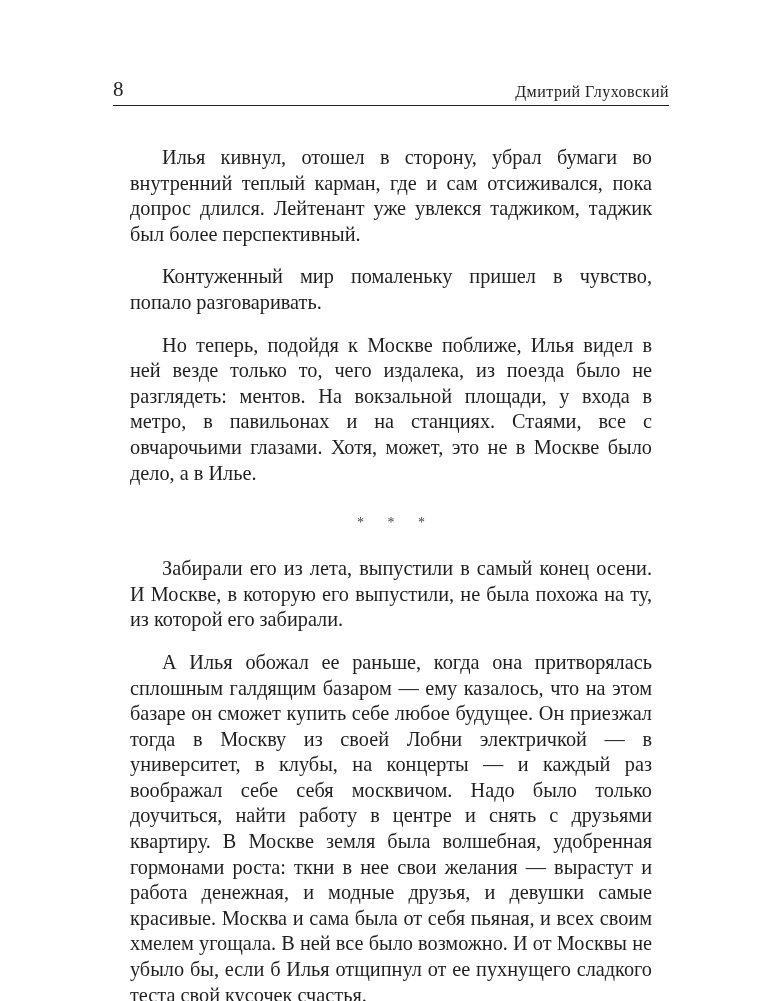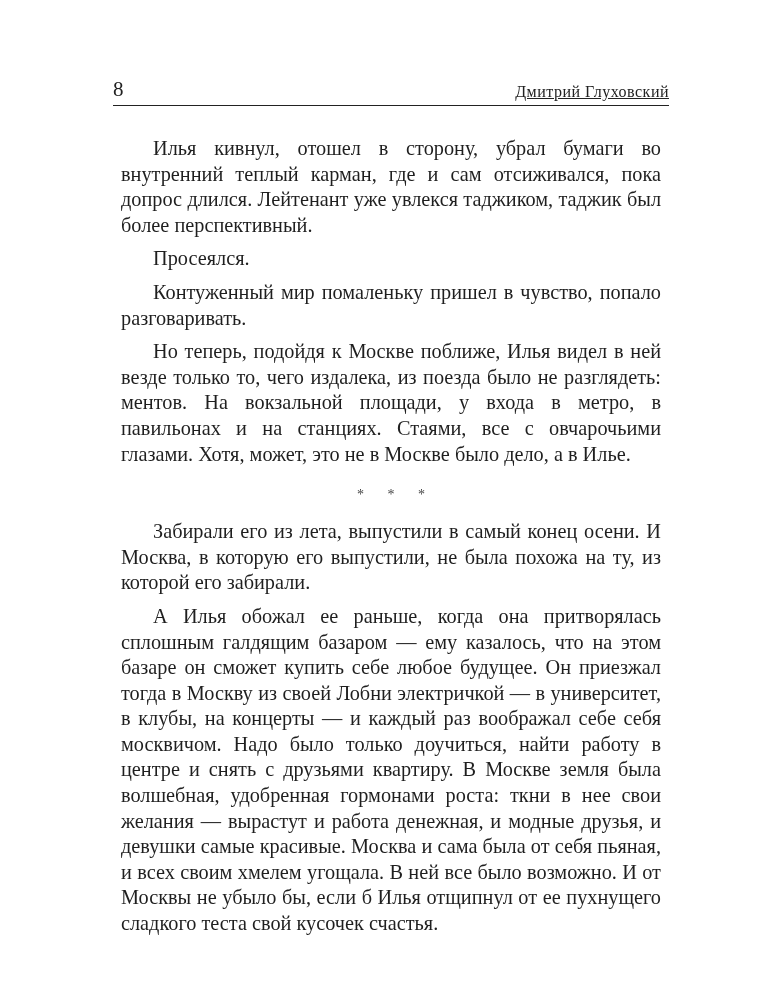--- a/index.html
+++ b/index.html
@@ -3,46 +3,45 @@
 <meta charset="utf-8">
 <style>
   html, body { margin: 0; padding: 0; background: #ffffff; }
   body { width: 760px; height: 1001px; position: relative; overflow: hidden; }
   .page { position: absolute; left: 113px; top: 0; width: 556px; }
   .running-head {
     position: absolute; left: 0; top: 78px; width: 556px; height: 26px;
     font-family: "Liberation Serif", serif; color: #222;
   }
   .page-number { position: absolute; left: 0; bottom: 2px; font-size: 21px; }
-  .running-author { position: absolute; right: 0; bottom: 3px; font-size: 16px; letter-spacing: 0.5px; text-decoration: underline; }
+  .running-author { position: absolute; right: 0; bottom: 3px; font-size: 16px; letter-spacing: 0.5px; }
   .rule { position: absolute; left: 0; top: 105px; width: 556px; height: 0; border-top: 1.6px solid #222; }
   .body-text {
     position: absolute; left: 0; top: 128px; width: 556px;
     font-family: "Liberation Serif", serif; font-size: 20.3px; line-height: 25.6px;
     color: #1f1f1f; text-align: justify; hyphens: manual;
   }
-  .body-text p { margin: 8px; text-indent: 32px; }
+  .body-text p { margin: 17px; text-indent: 32px; }
   .separator {
     text-align: center; font-size: 14px; letter-spacing: 10px; color: #444;
     height: 36px; line-height: 40px; margin: 4px 0 0 0; text-indent: 10px;
   }
 </style>
 </head>
 <body>
 
 <div class="page">
   <div class="running-head">
     <span class="page-number">8</span>
     <span class="running-author">Дмитрий Глуховский</span>
   </div>
   <div class="rule"></div>
 
   <div class="body-text">
     <p>Илья кивнул, отошел в сторону, убрал бумаги во внутренний теплый карман, где и сам отсиживался, пока допрос длился. Лейтенант уже увлекся таджиком, таджик был более перспективный.</p>
-    <p>Просеялся.</p>
     <p>Контуженный мир помаленьку пришел в чувство, попало разговаривать.</p>
     <p>Но теперь, подойдя к Москве поближе, Илья видел в ней везде только то, чего издалека, из поезда было не разглядеть: ментов. На вокзальной площади, у входа в метро, в павильонах и на станциях. Стаями, все с овчарочьими глазами. Хотя, может, это не в Москве было дело, а в Илье.</p>
     <div class="separator">* * *</div>
-    <p>Забирали его из лета, выпустили в самый конец осени. И Москва, в которую его выпустили, не была похожа на ту, из которой его забирали.</p>
+    <p>Забирали его из лета, выпустили в самый конец осени. И Москве, в которую его выпустили, не была похожа на ту, из которой его забирали.</p>
     <p>А Илья обожал ее раньше, когда она притворялась сплошным галдящим базаром — ему казалось, что на этом базаре он сможет купить себе любое будущее. Он приезжал тогда в Москву из своей Лобни электричкой — в университет, в клубы, на концерты — и каждый раз воображал себе себя москвичом. Надо было только доучиться, найти работу в центре и снять с друзьями квартиру. В Москве земля была волшебная, удобренная гормонами роста: ткни в нее свои желания — вырастут и работа денежная, и модные друзья, и девушки самые красивые. Москва и сама была от себя пьяная, и всех своим хмелем угощала. В ней все было возможно. И от Москвы не убыло бы, если б Илья отщипнул от ее пухнущего сладкого теста свой кусочек счастья.</p>
 
   </div>
 </div>
 
 </body></html>

